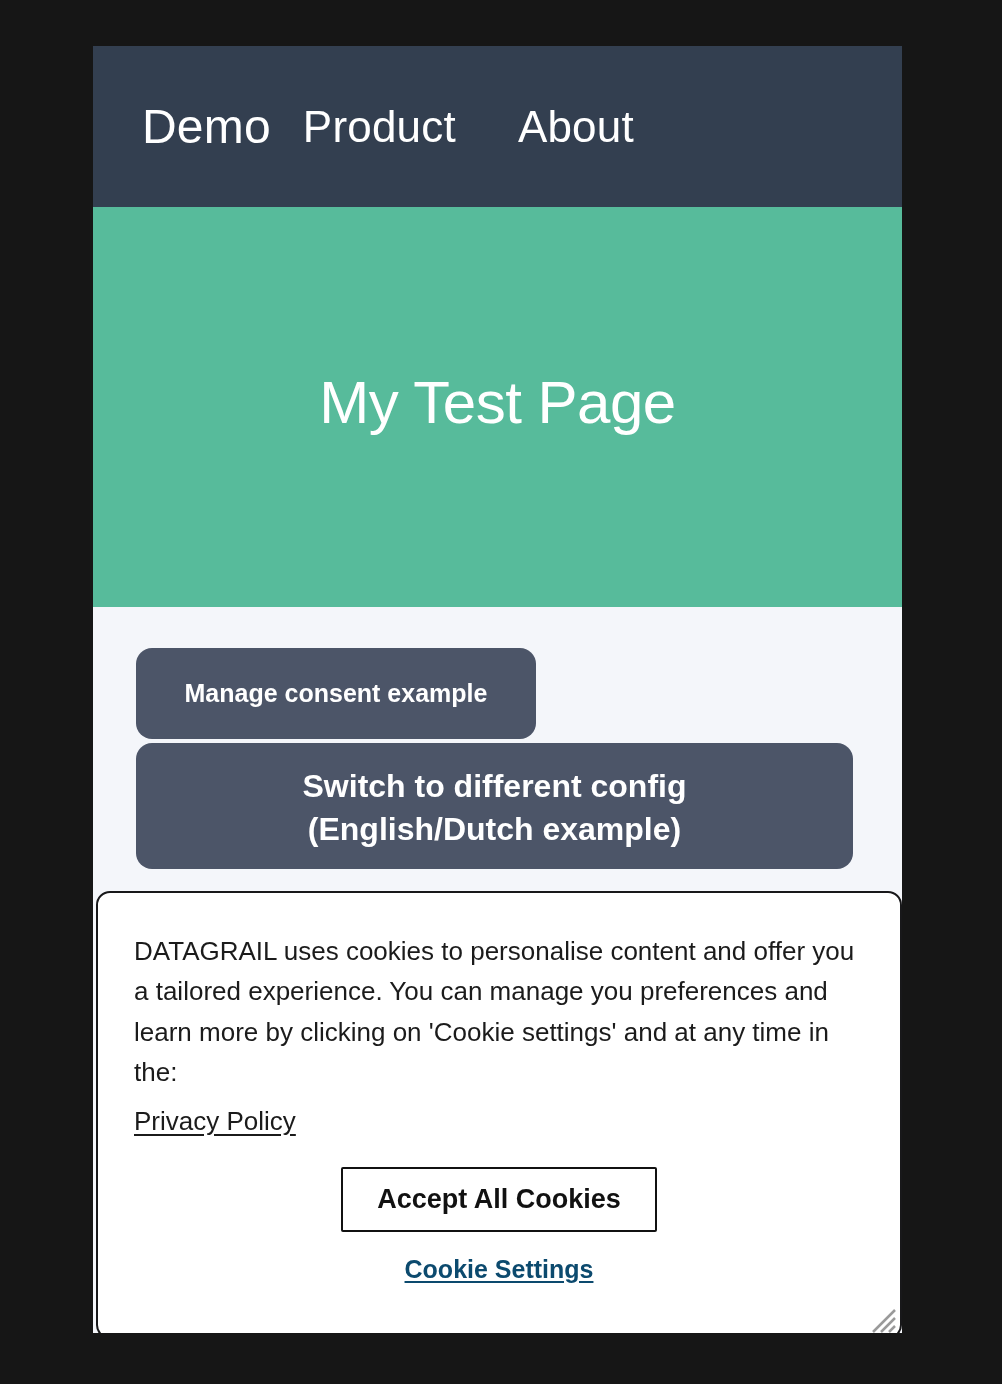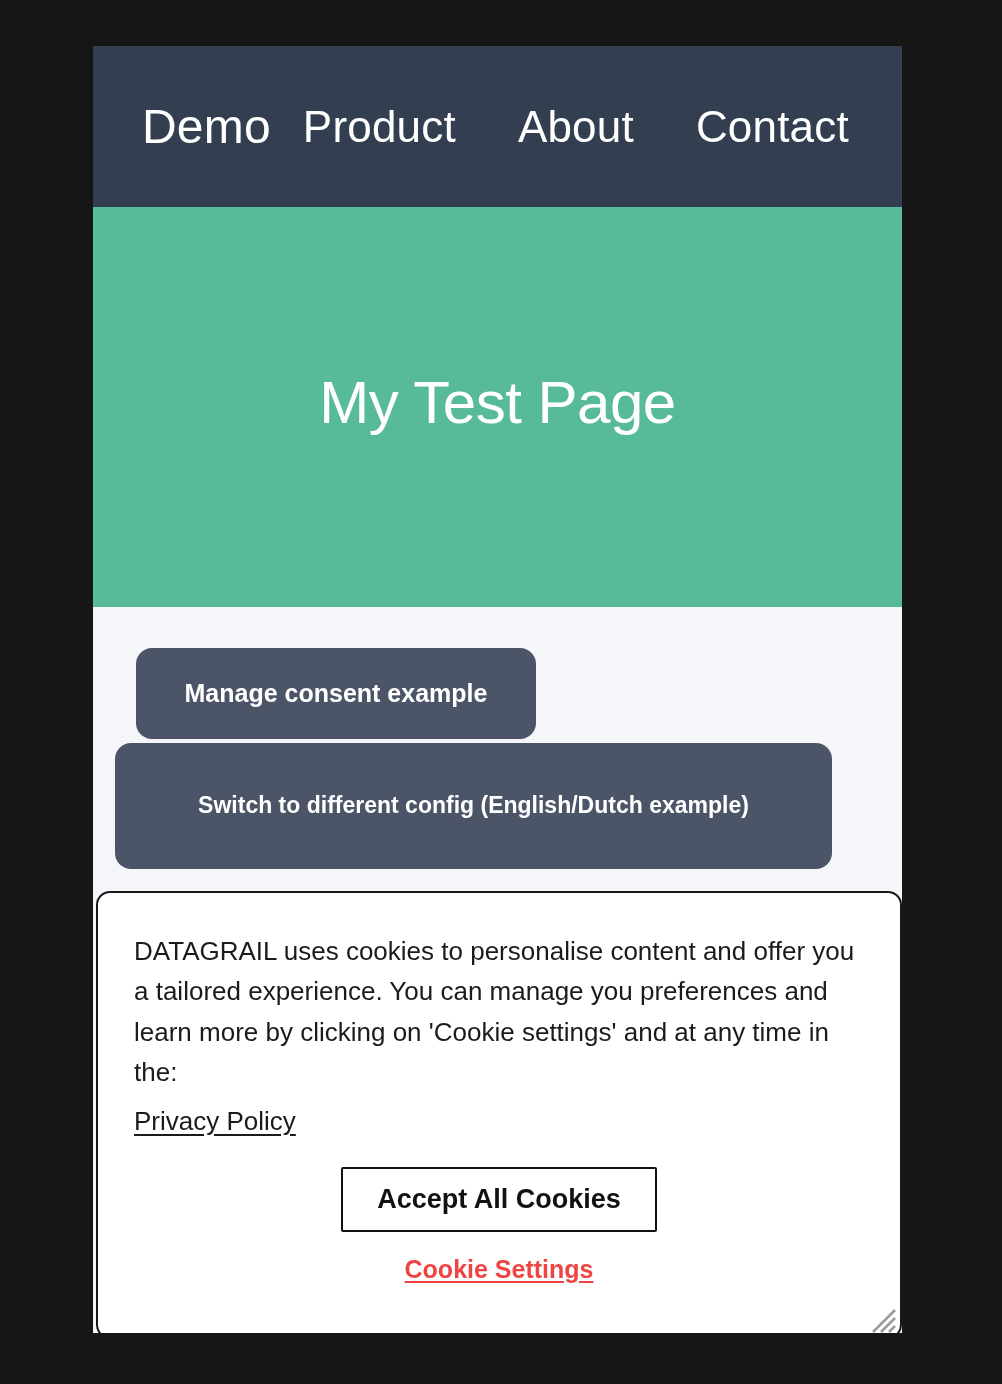--- a/index.html
+++ b/index.html
@@ -96,25 +96,25 @@
     box-sizing: border-box;
   }
   .btn-manage {
     margin-left: 43px;
     width: 400px;
     height: 91px;
     font-size: 25px;
     padding: 0 20px;
   }
   .btn-switch {
-    margin-left: 22px;
+    margin-left: 43px;
     margin-top: 4px;
     width: 717px;
     height: 126px;
-    font-size: 23px;
+    font-size: 32px;
     padding: 22px 60px;
   }
 
   
   .cookie-banner {
     position: absolute;
     left: 3px;
     top: 845px;
     width: 806px;
     height: 448px;
@@ -157,21 +157,21 @@
     font-family: "Liberation Sans", sans-serif;
     font-size: 27px;
     font-weight: bold;
     padding: 17px 34px;
     cursor: pointer;
     line-height: 1;
   }
   .settings-link {
     display: block;
     margin-top: 23px;
-    color: #ef4444;
+    color: #0c4a6e;
     font-size: 25px;
     font-weight: bold;
     text-decoration: underline;
     text-underline-offset: 3px;
     cursor: pointer;
     text-align: center;
   }
 
   
   .resize-grip {
@@ -187,21 +187,20 @@
 <body>
 
 <div id="root">
 
   <div class="viewport">
 
     <nav class="navbar">
       <a class="nav-link brand" href="#">Demo</a>
       <a class="nav-link item" href="#">Product</a>
       <a class="nav-link item" href="#">About</a>
-      <a class="nav-link item" href="#">Contact</a>
     </nav>
 
     <section class="hero">
       <h1 class="hero-title">My Test Page</h1>
     </section>
 
     <section class="actions">
       <button class="action-btn btn-manage">Manage consent example</button>
       <button class="action-btn btn-switch">Switch to different config (English/Dutch example)</button>
     </section>

